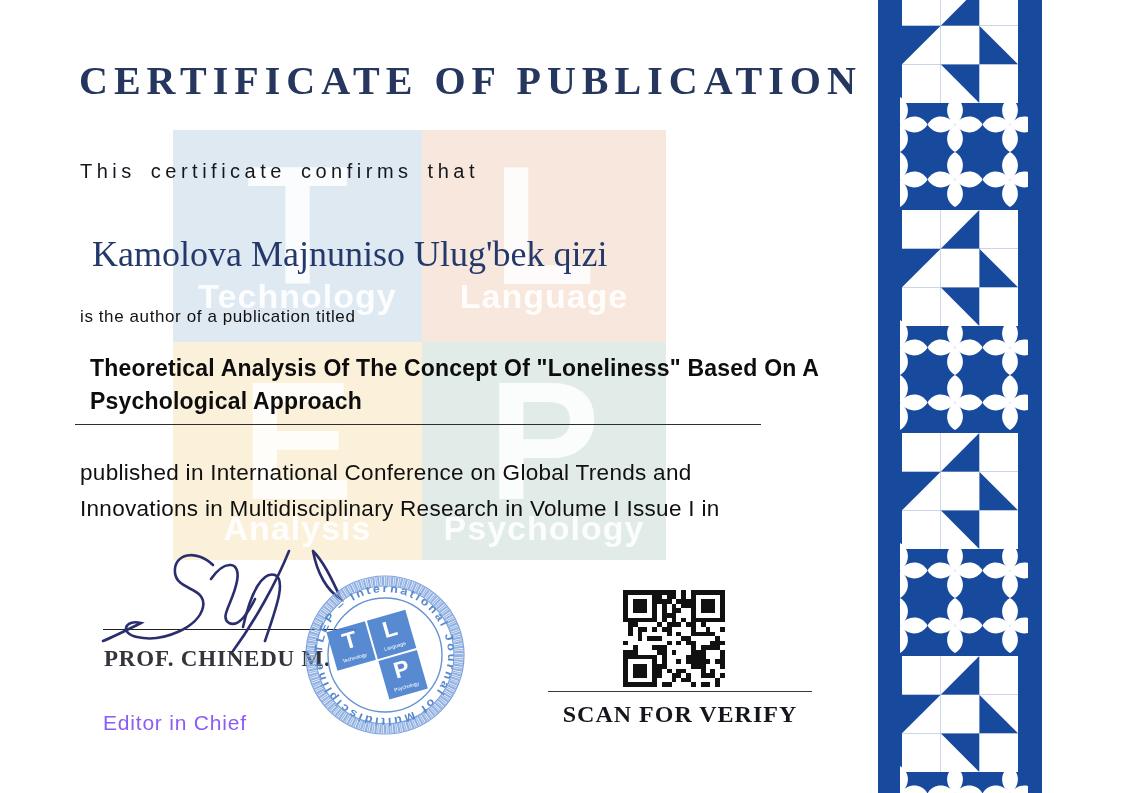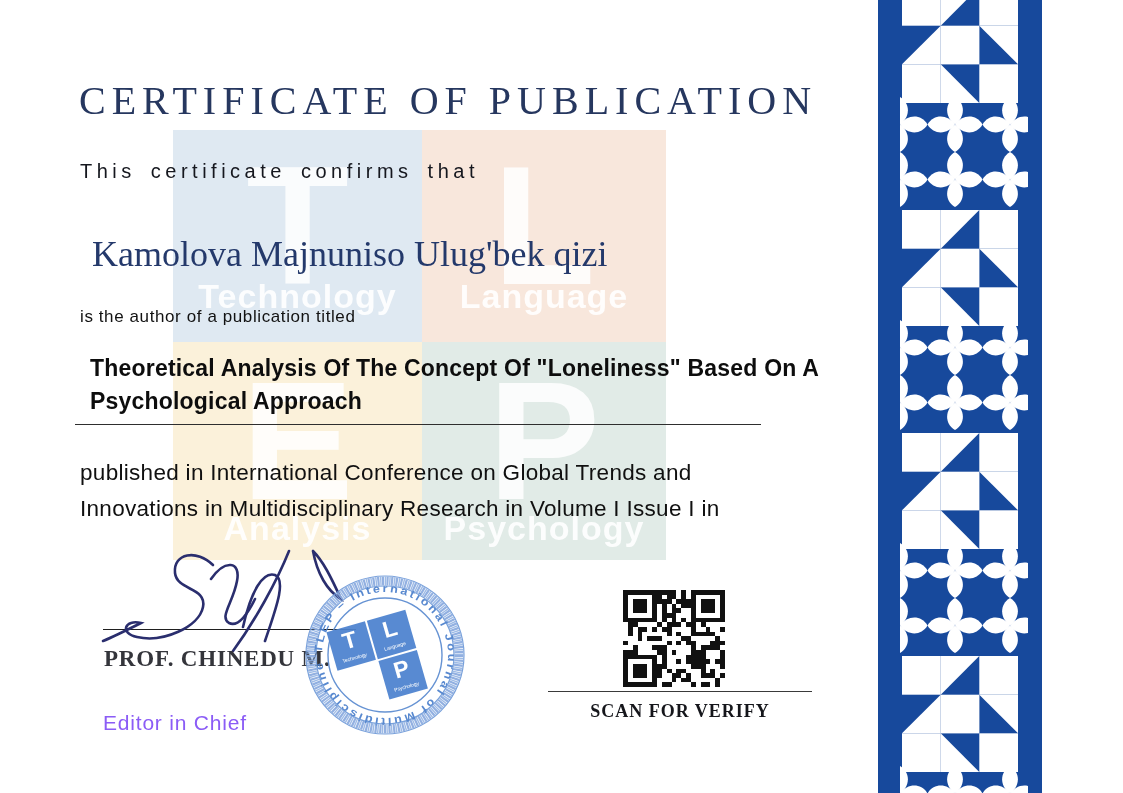--- a/index.html
+++ b/index.html
@@ -9,39 +9,39 @@
 
   
   .wm-square{position:absolute;display:flex;align-items:center;justify-content:center;}
   .wm-letter{font-family:"Liberation Sans",sans-serif;font-weight:bold;font-size:168px;
              color:rgba(255,255,255,0.85);line-height:1;margin-top:-20px;}
   .wm-word{position:absolute;left:0;right:0;text-align:center;color:rgba(255,255,255,0.9);
            font-size:34px;font-weight:bold;letter-spacing:1px;}
 
   
   .cert-title{left:79px;top:57px;font-family:"Liberation Serif","DejaVu Serif",serif;
-              font-weight:normal;font-size:40px;letter-spacing:6px;color:#26375f;margin-top:20px;}
+              font-weight:bold;font-size:40px;letter-spacing:6px;color:#26375f;}
   .intro-line{left:80px;top:160px;font-size:20px;letter-spacing:4.5px;word-spacing:5px;color:#15171e;font-weight:500;}
   .recipient{left:92px;top:233px;font-family:"Liberation Serif","DejaVu Serif",serif;
              font-weight:normal;font-size:36px;color:#24396b;}
   .author-line{left:80px;top:307px;font-size:17px;letter-spacing:0.6px;color:#121212;}
   .paper-title{left:78px;top:352px;width:765px;font-size:23px;font-weight:bold;
                line-height:1.42;color:#0d0d0d;letter-spacing:0.2px;margin-left:12px;}
   .title-rule{left:75px;top:424px;width:686px;height:0;border-top:1.4px solid #2e2e2e;}
   .pub-para{left:80px;top:455px;width:720px;font-size:22.5px;line-height:1.6;color:#101010;letter-spacing:0.3px;}
 
   .prof-name{left:104px;top:645px;font-family:"Liberation Serif","DejaVu Serif",serif;
              font-weight:bold;font-size:23px;line-height:1.25;color:#34353b;letter-spacing:0.8px;}
   .editor-role{left:103px;top:711px;font-size:21px;letter-spacing:0.8px;color:#8b5cf6;}
   .sig-line{left:103px;top:629px;width:253px;height:0;border-top:1.6px solid #1f1f1f;}
 
   .verify-rule{left:548px;top:691px;width:264px;height:0;border-top:1.7px solid #3a3a3a;}
   .verify-label{left:548px;top:701px;width:264px;text-align:center;
                 font-family:"Liberation Serif","DejaVu Serif",serif;font-weight:bold;
-                font-size:18px;letter-spacing:1px;color:#15161b;}
+                font-size:24px;letter-spacing:1px;color:#15161b;}
 
   svg{display:block;}
 </style>
 </head>
 <body>
 
 <div class="wm-square" style="left: 173px; top: 130px; width: 249px; height: 212px; background: rgb(223, 233, 242);">
   <div class="wm-letter">T</div>
   <div class="wm-word" style="bottom:26px;">Technology</div>
 </div>

